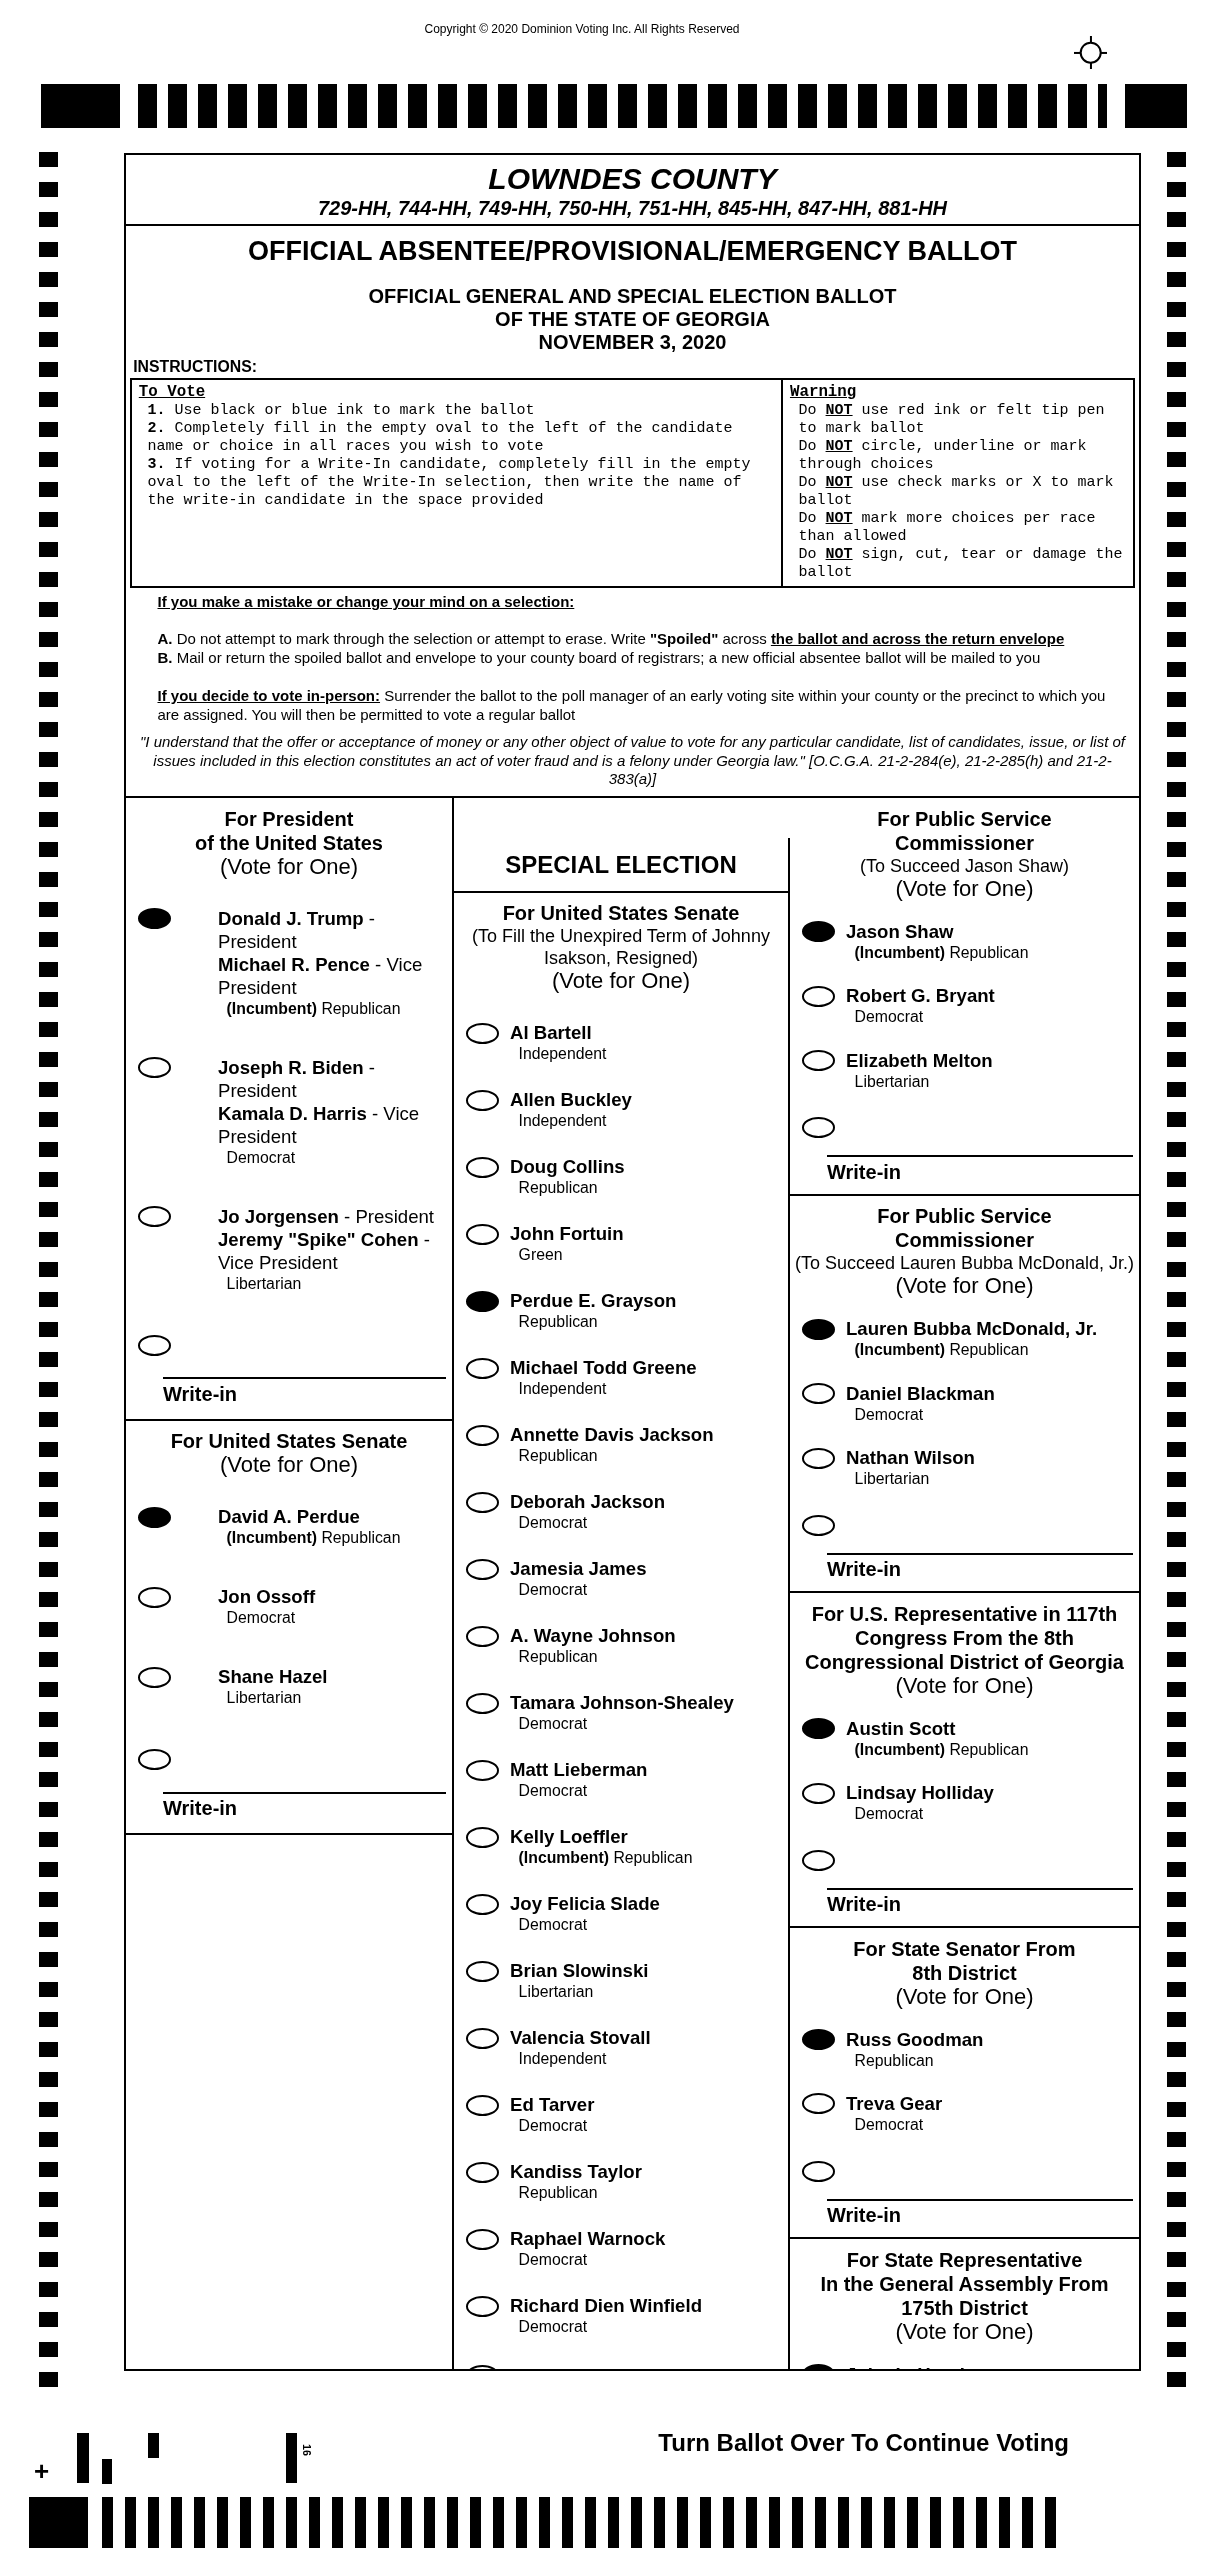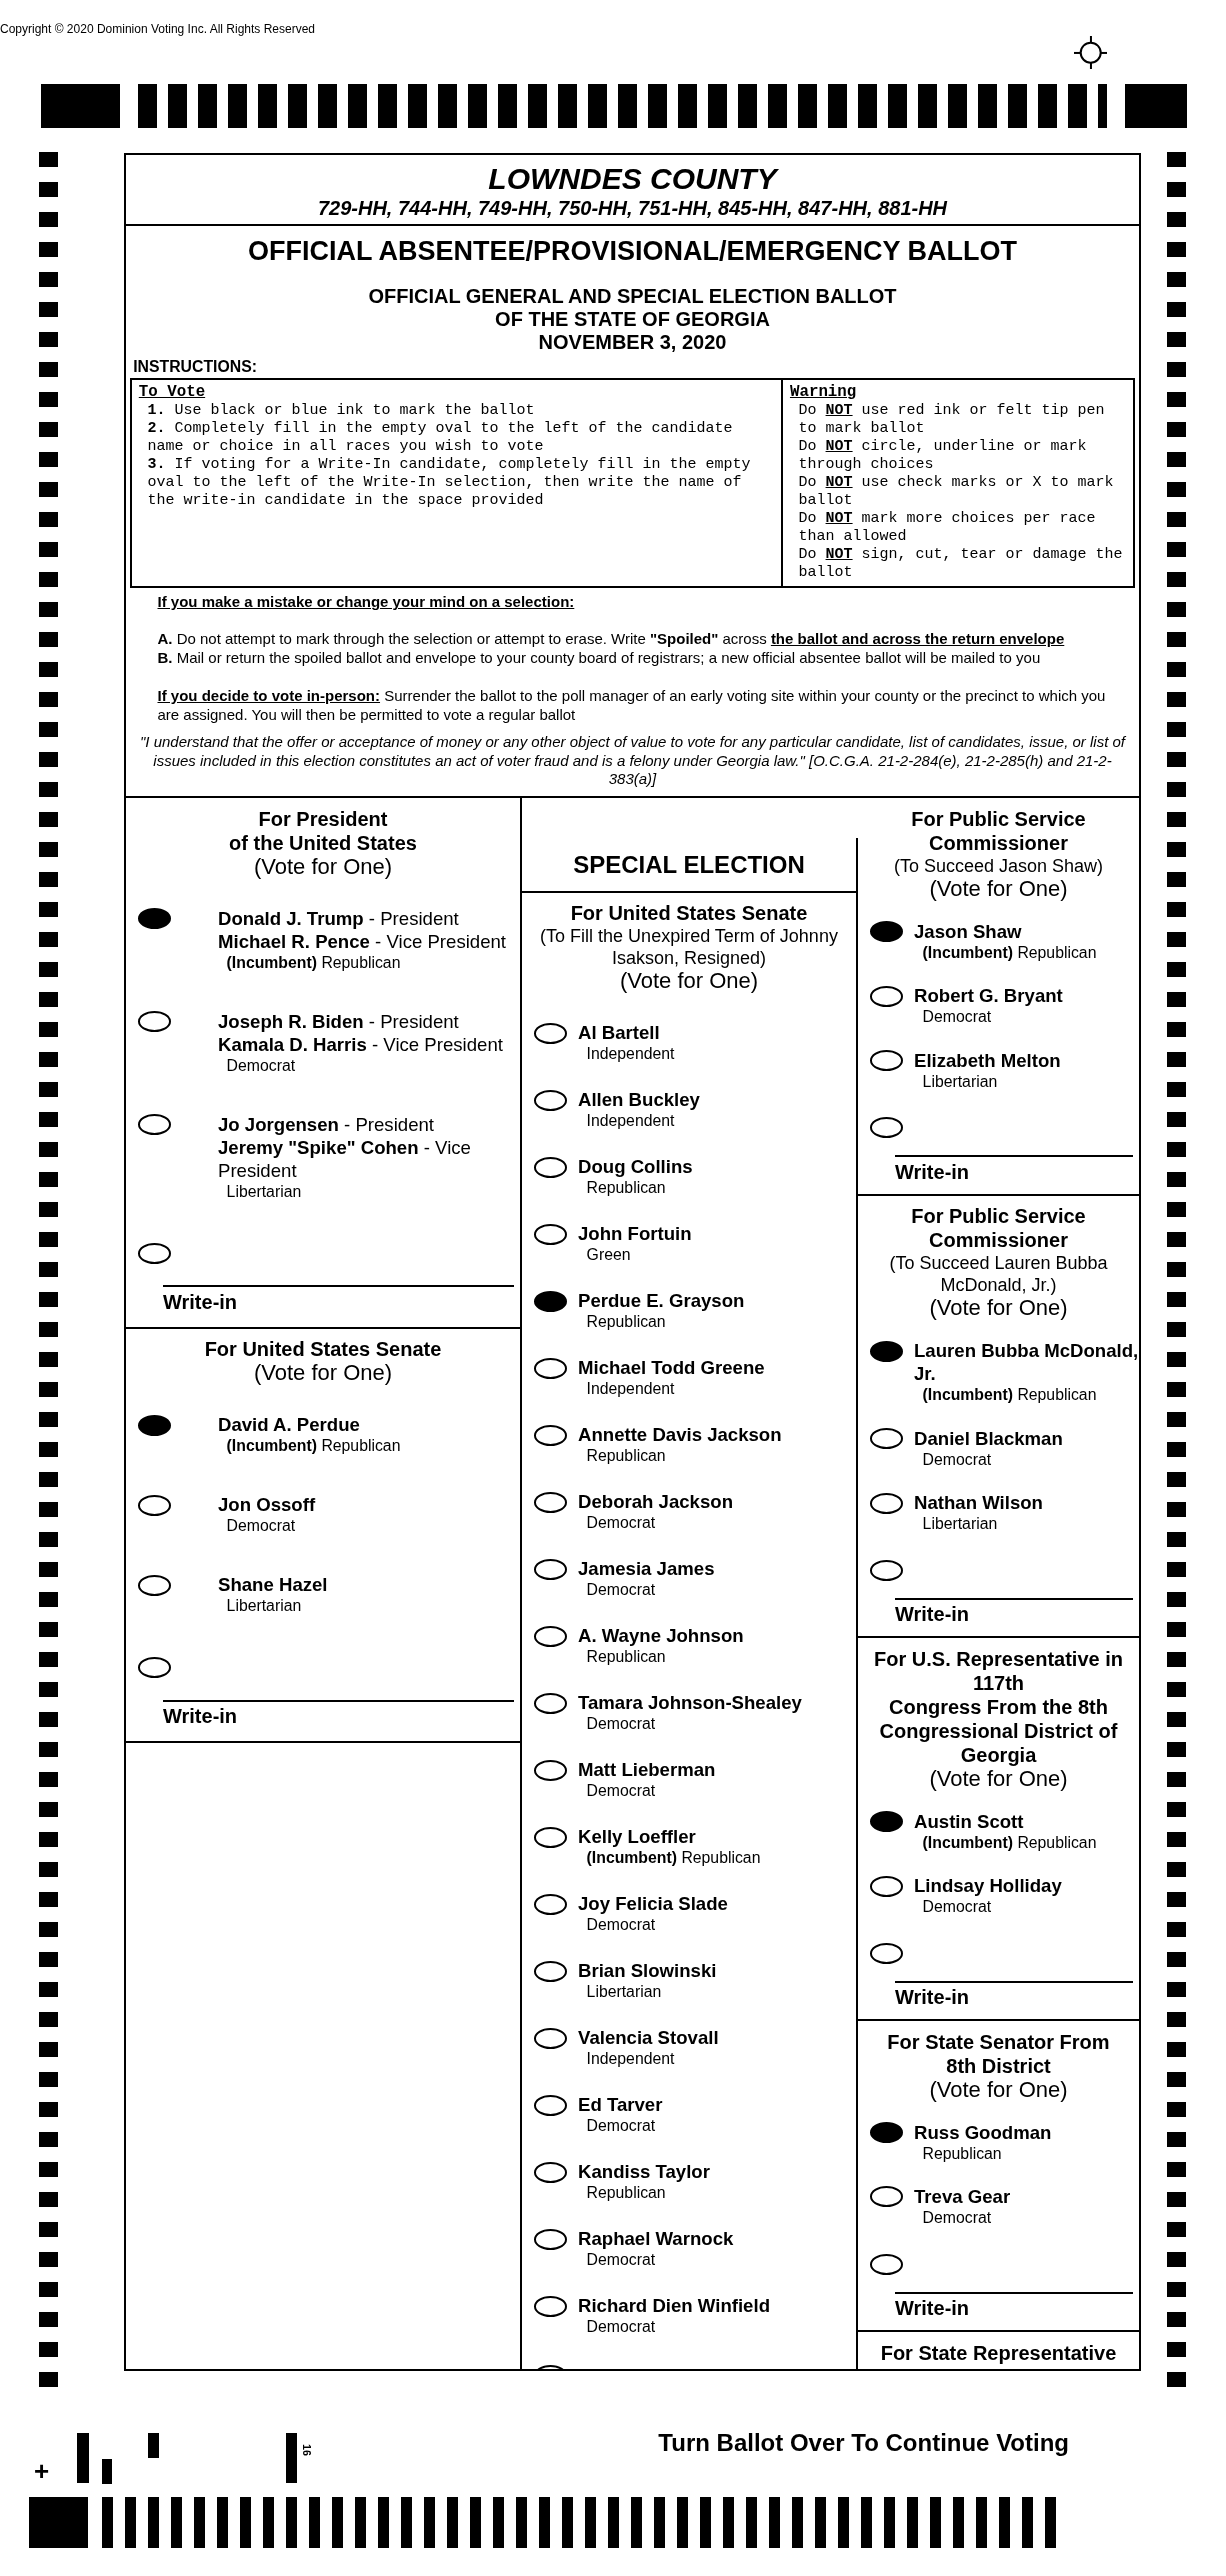--- a/index.html
+++ b/index.html
@@ -2,21 +2,21 @@
 <html style="font-size:11.5px"><head>
 <meta charset="utf-8">
 <style>
   html,body{margin:0;padding:0;background:#e8e8e8;}
   .sheet{position:relative;width:1226px;height:2576px;background:#ffffff;overflow:hidden;
          font-family:"Liberation Sans",sans-serif;color:#000;}
   .u{text-decoration:underline;}
   b{font-weight:700;}
 
   
-  .copyright{position:absolute;left:0;top:21.5px;width:1164px;font-size:12px;}
+  .copyright{position:absolute;left:0;top:21.5px;width:1164px;text-align:center;font-size:12px;}
   .crosshair{position:absolute;left:1074px;top:36px;width:33px;height:33px;}
   .ch-v{position:absolute;left:50%;top:0;width:2.1px;height:100%;background:#000;transform:translateX(-50%);}
   .ch-h{position:absolute;top:50%;left:0;height:2.1px;width:100%;background:#000;transform:translateY(-50%);}
   .ch-c{position:absolute;left:50%;top:50%;width:18.6px;height:18.6px;border:2.1px solid #000;border-radius:50%;
         transform:translate(-50%,-50%);background:#fff;}
   .timing-top{position:absolute;left:41px;top:84px;width:1146px;height:44px;display:flex;}
   .timing-top .blk-l{width:79px;background:#000;}
   .timing-top .bars{flex:1;margin:0 18px;background:repeating-linear-gradient(90deg,#000 0 18.6px,transparent 18.6px 30px);}
   .timing-top .blk-r{width:62px;background:#000;}
   .timing-left,.timing-right{position:absolute;top:152px;width:19.3px;height:2242px;
@@ -53,21 +53,21 @@
   .tv-item,.warn-item{font-size:15px;line-height:18px;padding-left:8.6px;}
   .mistake{padding:4.3px 8.6px 0 31.5px;font-size:15px;line-height:19.3px;}
   .m-head{font-weight:700;text-decoration:underline;margin-bottom:17px;}
   .m-ab{margin:0;}
   .m-ip{margin:18.6px 0 0;}
   .fraud{margin:8.6px 10px 7.2px;text-align:center;font-size:15px;font-style:italic;line-height:18.6px;}
 
   
   .columns{flex:1;border-top:2.1px solid #000;display:flex;overflow:hidden;}
   .col{display:flex;flex-direction:column;box-sizing:border-box;overflow:hidden;}
-  .col1{width:396px;border-right:2.1px solid #000;}
+  .col1{width:328px;border-right:2.1px solid #000;}
   .col2{width:336px;border-right:2.1px solid #000;margin-top:40px;}
   .col3{flex:1;}
   .banner{border-bottom:2.1px solid #000;text-align:center;font-size:24px;font-weight:700;padding:13px 0 11.5px;}
   .races{display:flex;flex-direction:column;flex:1;}
   .race{display:flex;flex-direction:column;border-bottom:2.1px solid #000;}
   .col2 .race:last-child,.col3 .race:last-child{flex:1;border-bottom:none;}
   .col2 .race:last-child .writein,.col3 .race:last-child .writein{margin-top:auto;}
   .race-header{text-align:center;padding:8.6px 4.3px 0;margin-bottom:29px;}
   .race-title{margin:0;font-size:20px;font-weight:700;line-height:24px;white-space:pre-line;}
   .race-subtitle{font-size:18px;line-height:22px;white-space:pre-line;}

